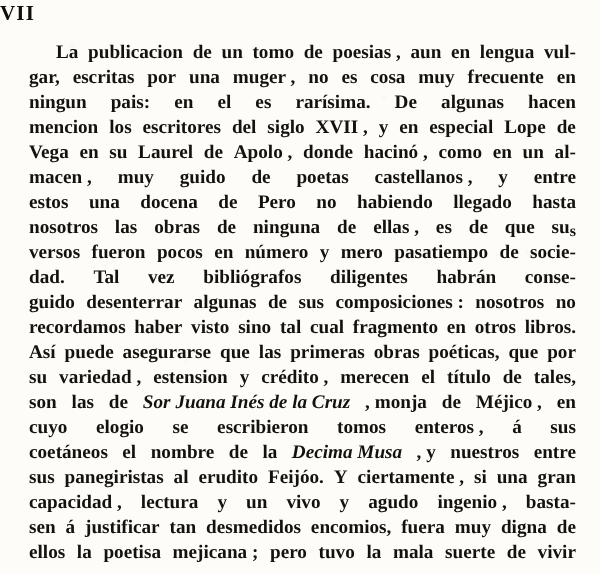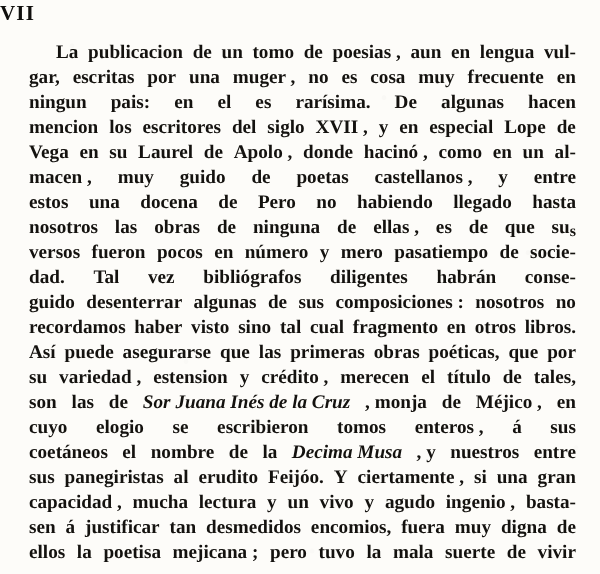--- a/index.html
+++ b/index.html
@@ -315,21 +315,20 @@
         <span class="w">erudito</span>
         <span class="w">Feijóo.</span>
         <span class="w">Y</span>
         <span class="w">ciertamente ,</span>
         <span class="w">si</span>
         <span class="w">una</span>
         <span class="w">gran</span>
       </div>
       <div class="text-line justify">
         <span class="w">capacidad ,</span>
-        <span class="w">mucha</span>
         <span class="w">lectura</span>
         <span class="w">y</span>
         <span class="w">un</span>
         <span class="w">vivo</span>
         <span class="w">y</span>
         <span class="w">agudo</span>
         <span class="w">ingenio ,</span>
         <span class="w">basta-</span>
       </div>
       <div class="text-line justify">

